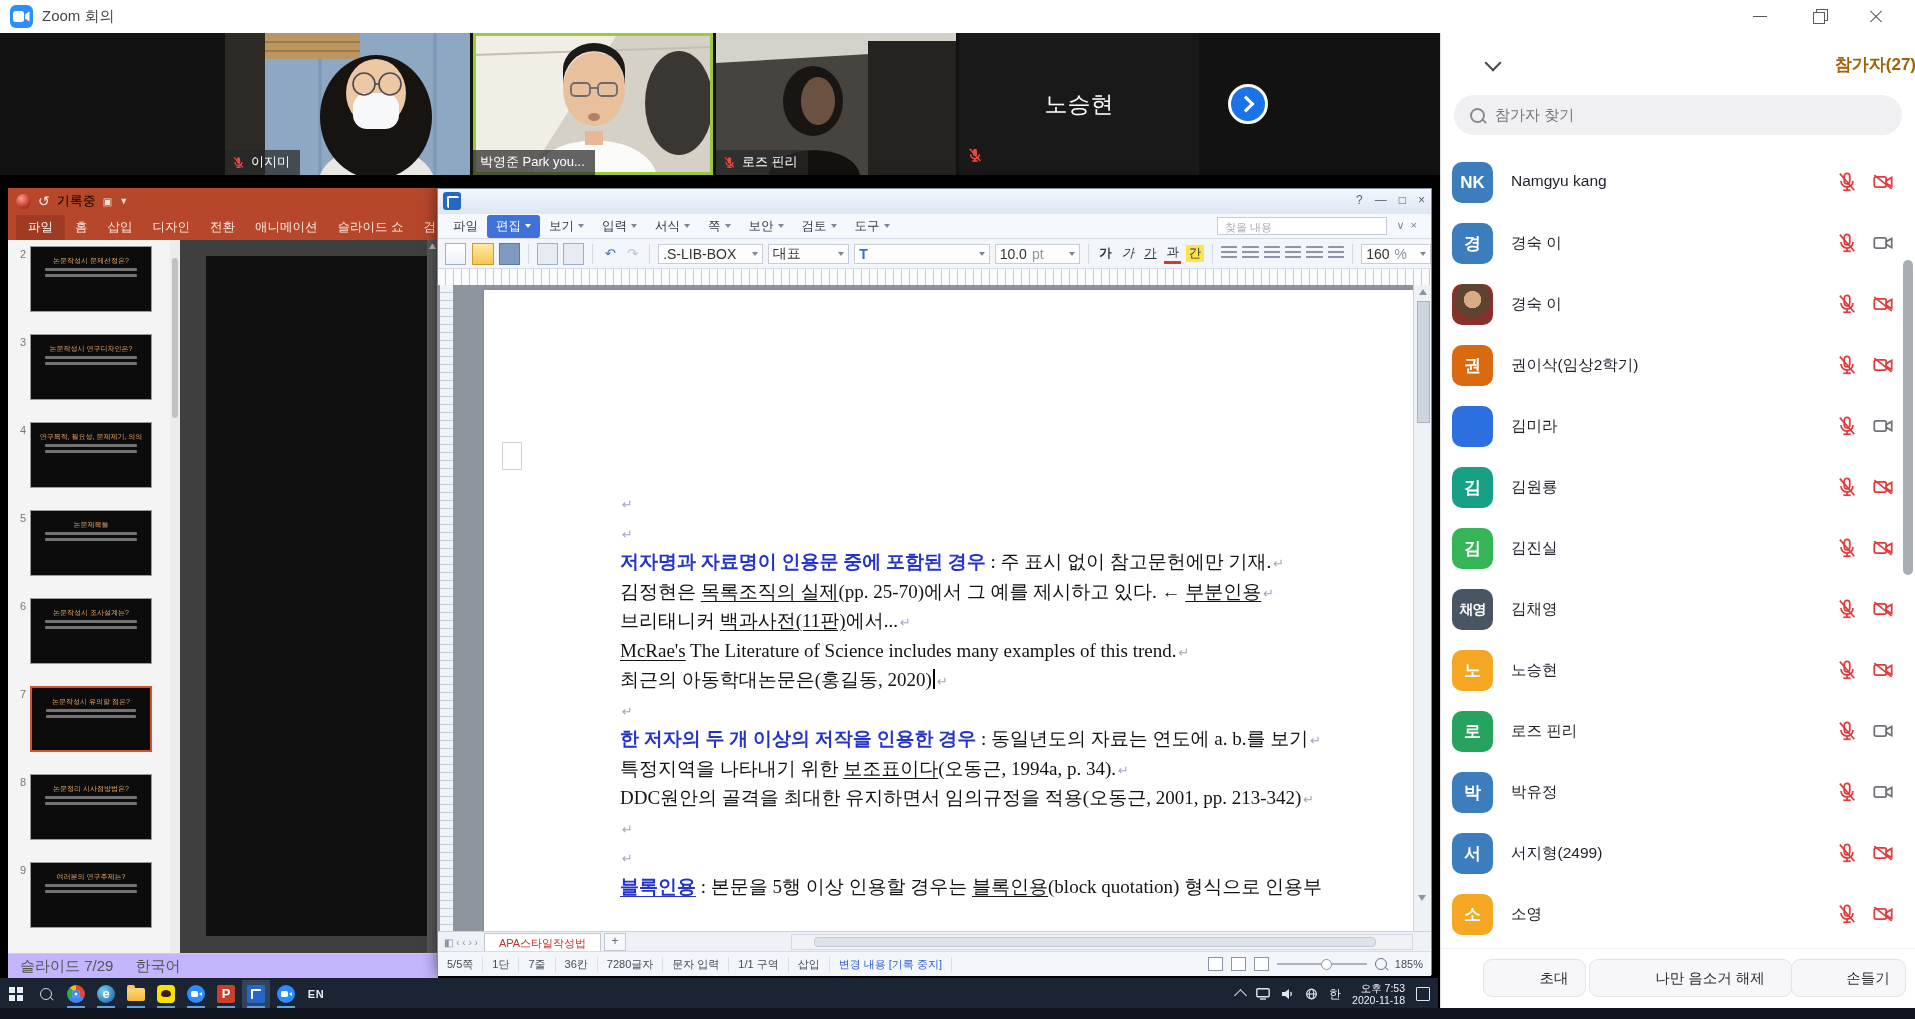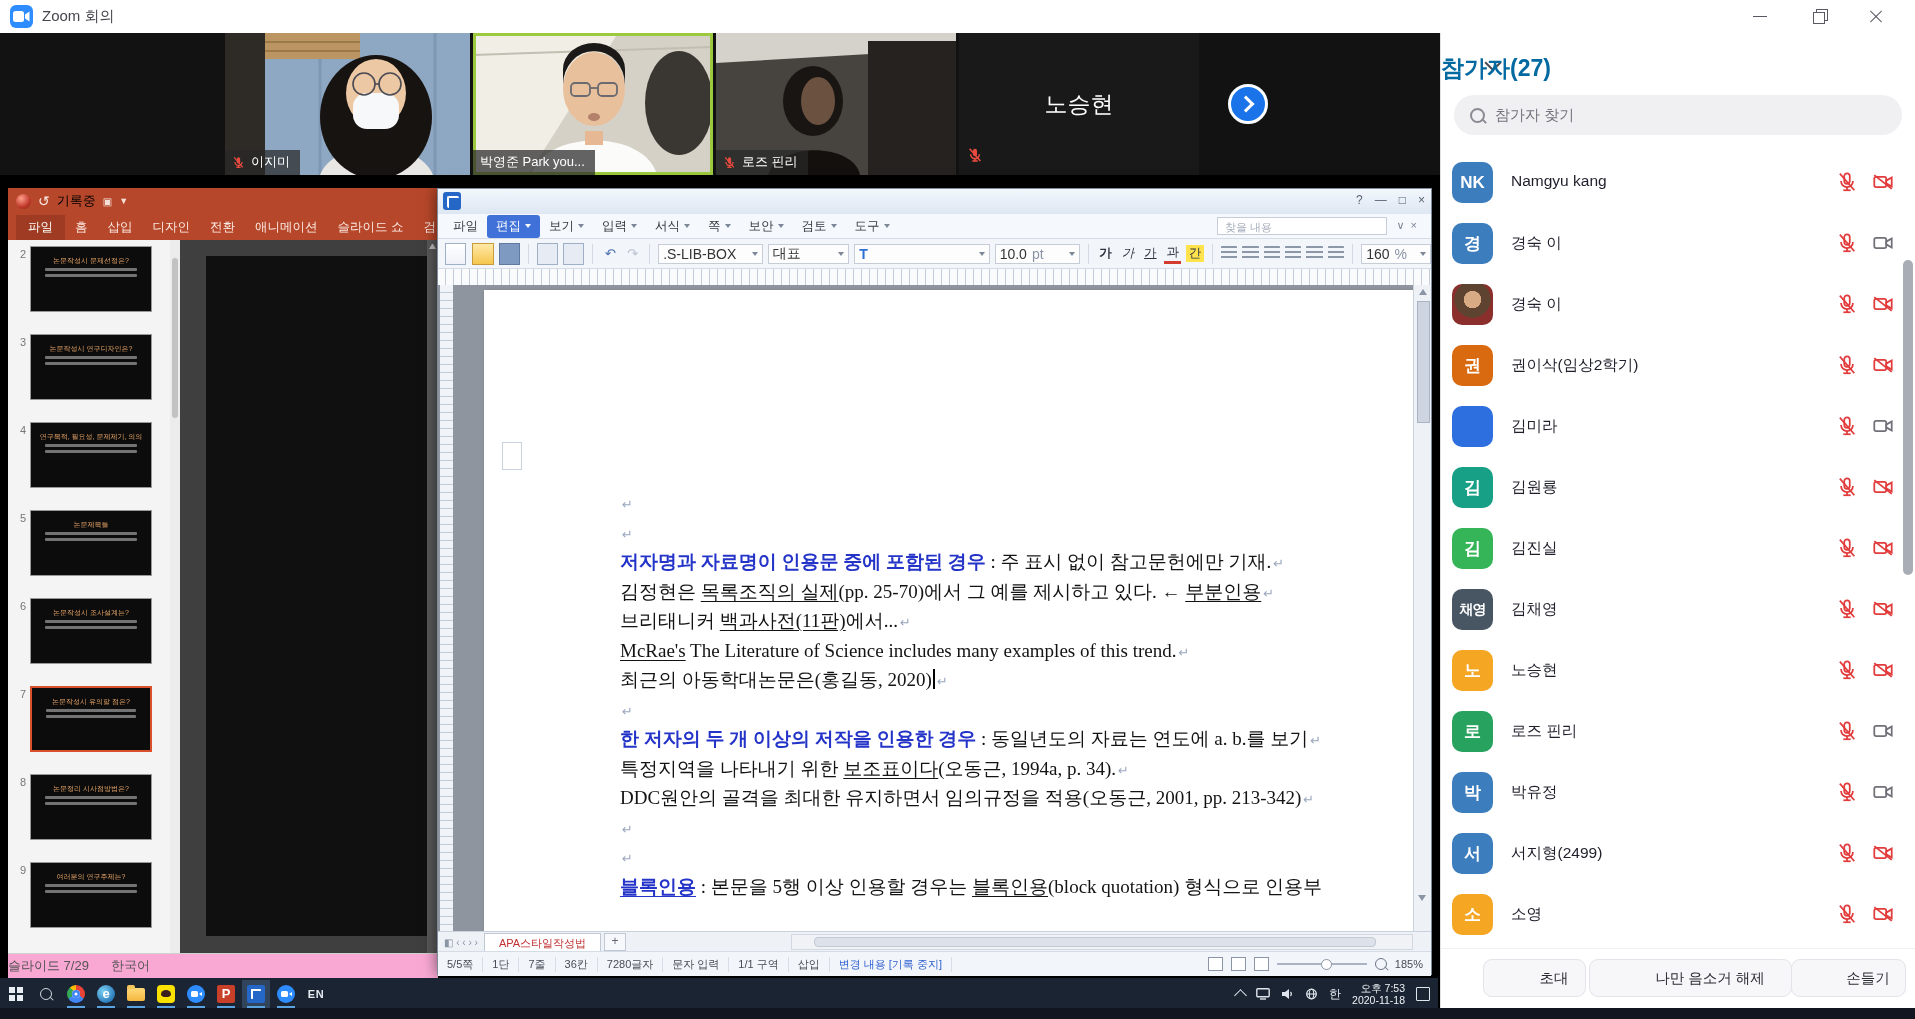--- a/index.html
+++ b/index.html
@@ -50,22 +50,22 @@
                box-sizing:border-box;overflow:hidden;}
   .slide-thumb.selected{border:2px solid #d9502c;}
   .thumb-title{margin:10px 4px 3px 4px;font-size:7px;line-height:8px;color:#e8a668;text-align:center;}
   .thumb-bar{height:3px;background:#8d8d8d;margin:3px 14px;border-radius:1px;opacity:.8;}
   .panel-scroll{position:absolute;right:0;top:0;width:10px;height:100%;background:#ececec;}
   .panel-scroll .thumbbar{position:absolute;left:2px;top:18px;width:6px;height:160px;background:#c2c2c2;border-radius:3px;}
   .ppt-canvas{position:absolute;left:172px;top:0;width:258px;height:100%;background:#3f3f3f;}
   .ppt-slide-black{position:absolute;left:26px;top:16px;width:232px;height:680px;background:#101010;}
   .canvas-scroll{position:absolute;right:0;top:0;width:11px;height:100%;background:#585858;}
   .canvas-scroll .up{position:absolute;top:2px;left:2px;width:7px;height:7px;border-bottom:5px solid #bbb;border-left:3.5px solid transparent;border-right:3.5px solid transparent;box-sizing:border-box;}
-  .ppt-status{position:absolute;left:0;top:765px;width:100%;height:25px;background:#f9a8d4;border-top:1px solid #d0d0d0;
-              display:flex;align-items:center;gap:22px;box-sizing:border-box;font-size:13px;color:#555;}
+  .ppt-status{position:absolute;left:0;top:765px;width:100%;height:25px;background:#c4b5fd;border-top:1px solid #d0d0d0;
+              display:flex;align-items:center;gap:22px;padding-left:12px;box-sizing:border-box;font-size:15px;color:#555;}
   
   .hwp{position:absolute;left:437px;top:13px;width:995px;height:787px;background:#f2f5fa;border:1px solid #7f8b9a;
        box-sizing:border-box;z-index:2;box-shadow:0 0 14px rgba(0,0,0,.55);}
   .hwp-titlebar{position:absolute;left:0;top:0;width:100%;height:25px;background:linear-gradient(#f3f7fd,#dde6f2);
        border-bottom:1px solid #c3ccd9;}
   .hwp-app-icon{position:absolute;left:5px;top:3px;width:18px;height:18px;background:#2567c6;border-radius:3px;}
   .hwp-app-icon::after{content:"";position:absolute;left:4px;top:4px;width:10px;height:10px;border:2px solid #fff;border-radius:2px;border-right:none;border-bottom:none;}
   .hwp-title{position:absolute;left:0;top:5px;width:100%;text-align:center;font-size:11.5px;color:#3a3f48;}
   .hwp-tb-ctrl{position:absolute;right:6px;top:4px;display:flex;gap:12px;font-size:12px;color:#5a6372;}
   .hwp-menubar{position:absolute;left:0;top:25px;width:100%;height:25px;background:#f5f8fc;border-bottom:1px solid #d6dce6;
@@ -159,21 +159,21 @@
   .tray-chev{width:8px;height:8px;border-left:1.8px solid #dfe5ec;border-top:1.8px solid #dfe5ec;transform:rotate(45deg);margin-top:3px;}
   .tray-ico{display:block;}
   .tray-ime{font-size:12px;color:#eef2f6;}
   .tray-time{font-size:10.5px;line-height:12px;text-align:right;color:#eef2f6;}
   .tray-note{width:12px;height:12px;border:1.4px solid #dfe5ec;border-radius:1px;}
   .bottom-strip{position:absolute;left:0;top:1008px;width:1915px;height:11px;background:#10151f;z-index:7;}
   
   .sidebar{position:absolute;left:1440px;top:33px;width:475px;height:975px;background:#fff;border-left:1px solid #e2e2e6;z-index:5;}
   .sb-header{position:absolute;left:0;top:10px;width:100%;height:40px;}
   .sb-chevron{position:absolute;left:46px;top:14px;width:10px;height:10px;border-left:2px solid #4a4a52;border-bottom:2px solid #4a4a52;transform:rotate(-45deg);}
-  .sb-title{position:absolute;left:0;top:10px;width:100%;text-align:left;font-size:23px;font-weight:bold;color:#0369a1;}
+  .sb-title{position:absolute;left:0;top:10px;width:100%;text-align:right;font-size:17px;font-weight:bold;color:#a16207;}
   .sb-search{position:absolute;left:13px;top:62px;width:448px;height:40px;background:#f0f0f3;border-radius:20px;
       display:flex;align-items:center;gap:10px;padding-left:16px;box-sizing:border-box;}
   .mag{width:11px;height:11px;border:2px solid #8a8a92;border-radius:50%;position:relative;flex:none;}
   .mag::after{content:"";position:absolute;left:9px;top:10px;width:6px;border-top:2px solid #8a8a92;transform:rotate(45deg);}
   .sb-search-ph{font-size:15px;color:#74747e;}
   .p-list{position:absolute;left:0;top:120px;width:100%;height:794px;}
   .p-row{position:absolute;left:0;width:100%;height:61px;}
   .p-avatar{position:absolute;left:11px;top:9px;width:41px;height:41px;border-radius:10px;color:#fff;font-weight:bold;
      display:flex;align-items:center;justify-content:center;font-size:17px;}
   .p-avatar.small-2{font-size:14px;letter-spacing:-1px;}

